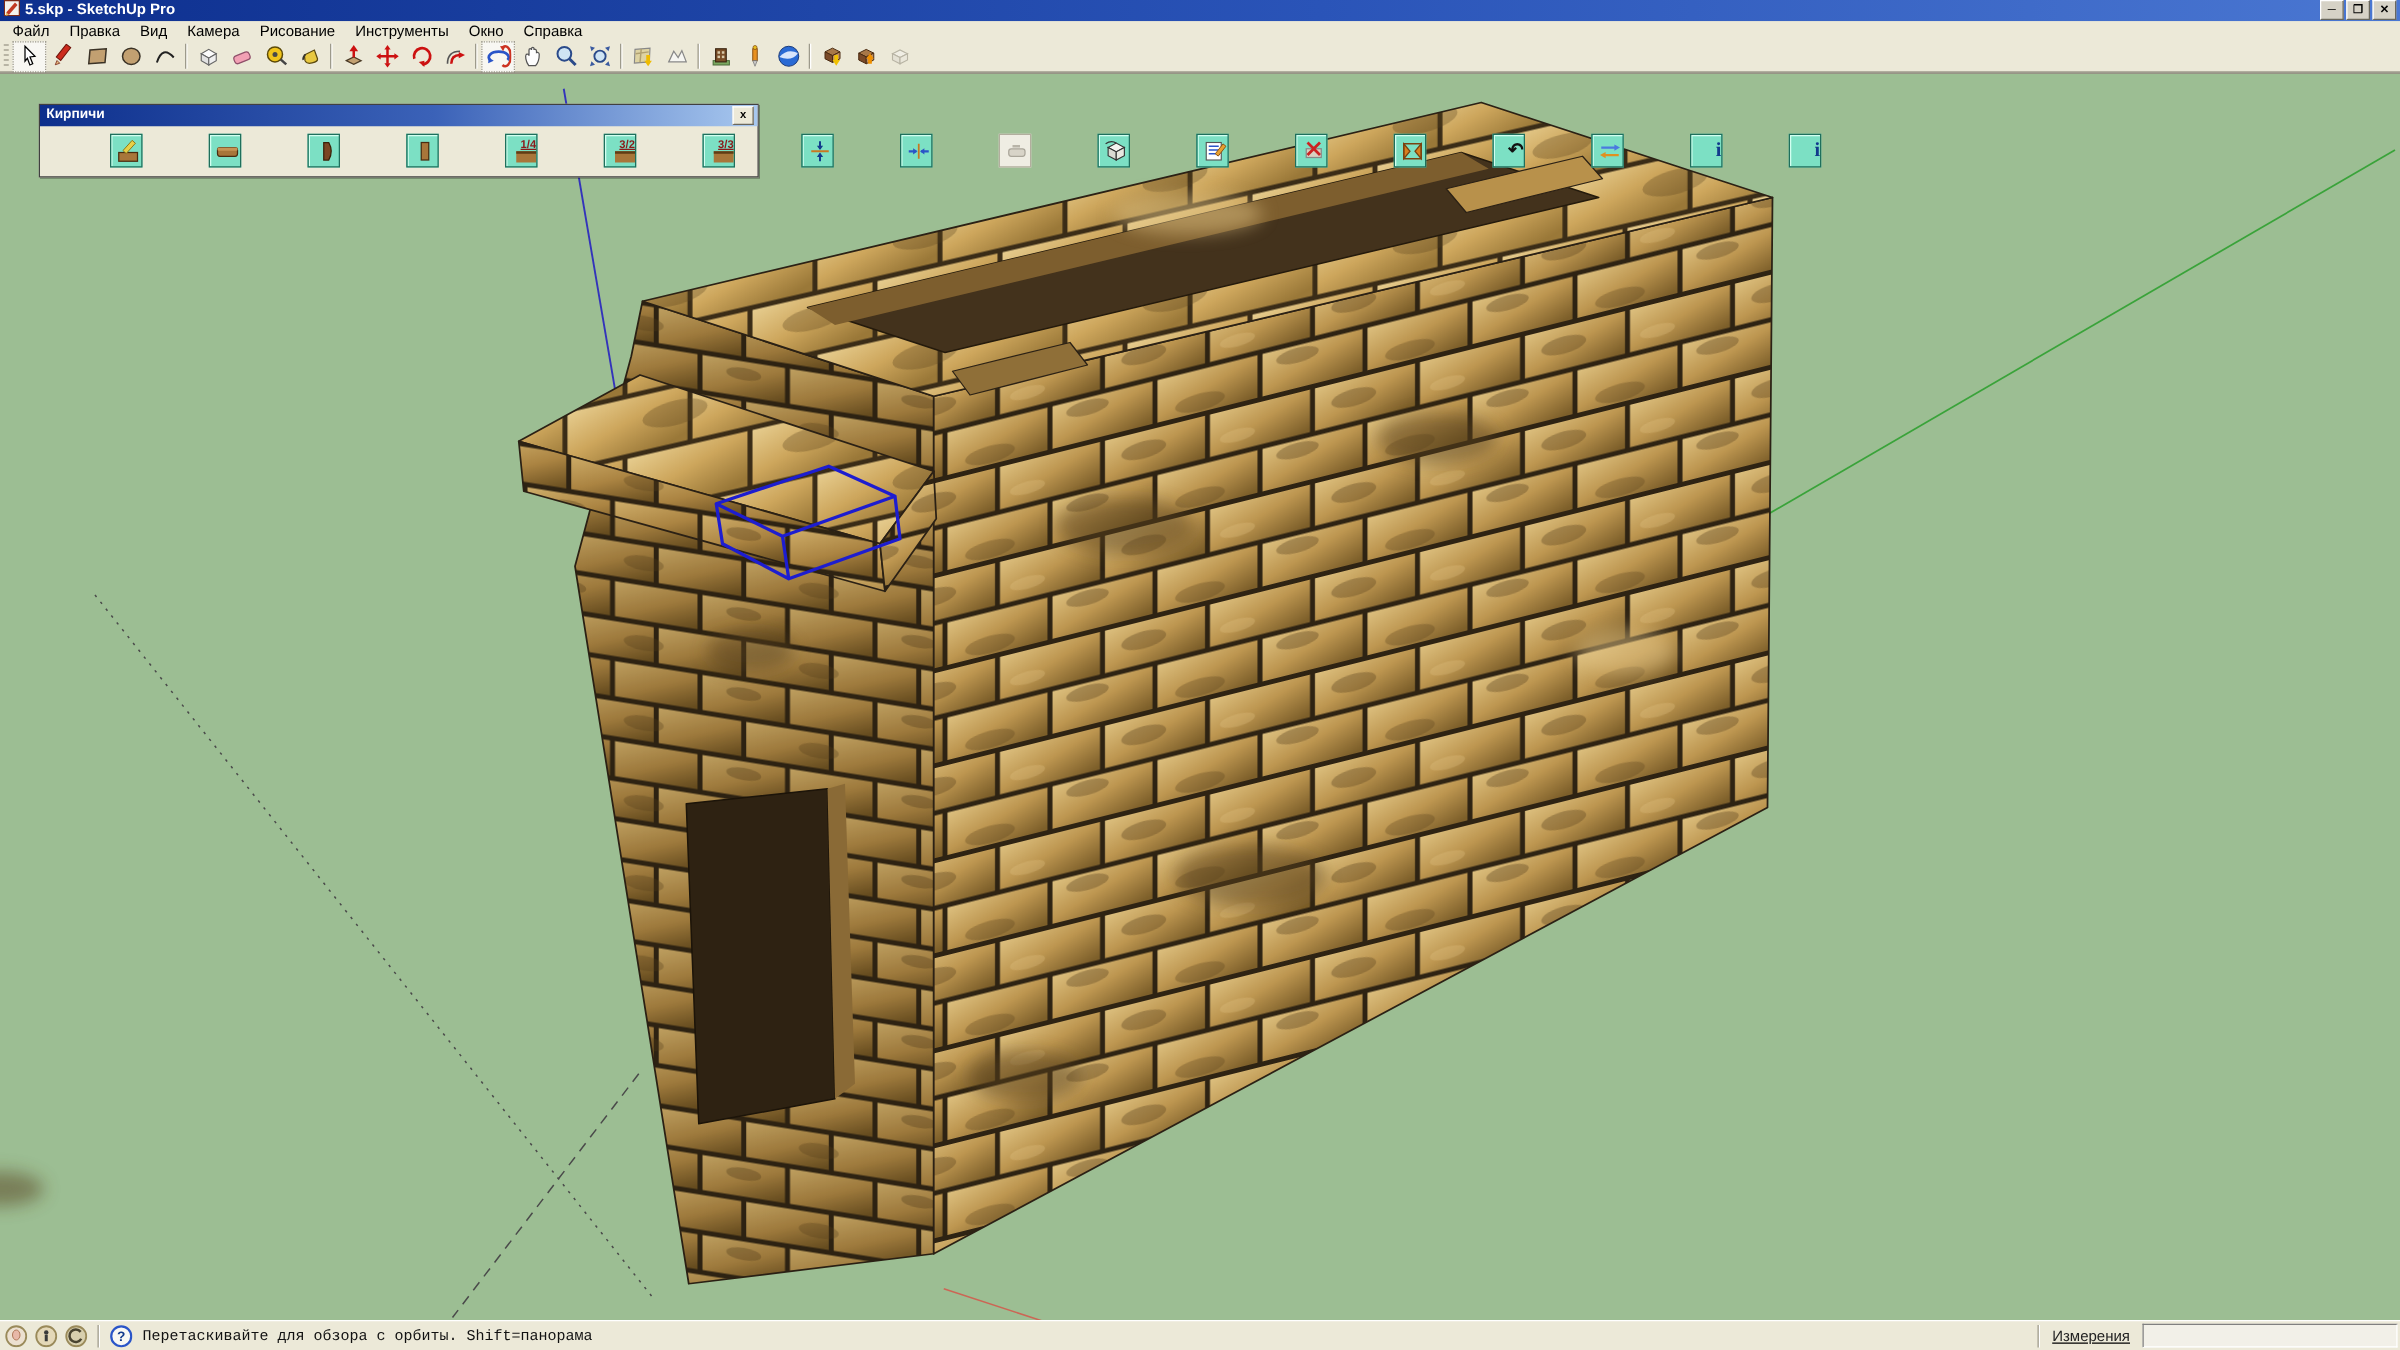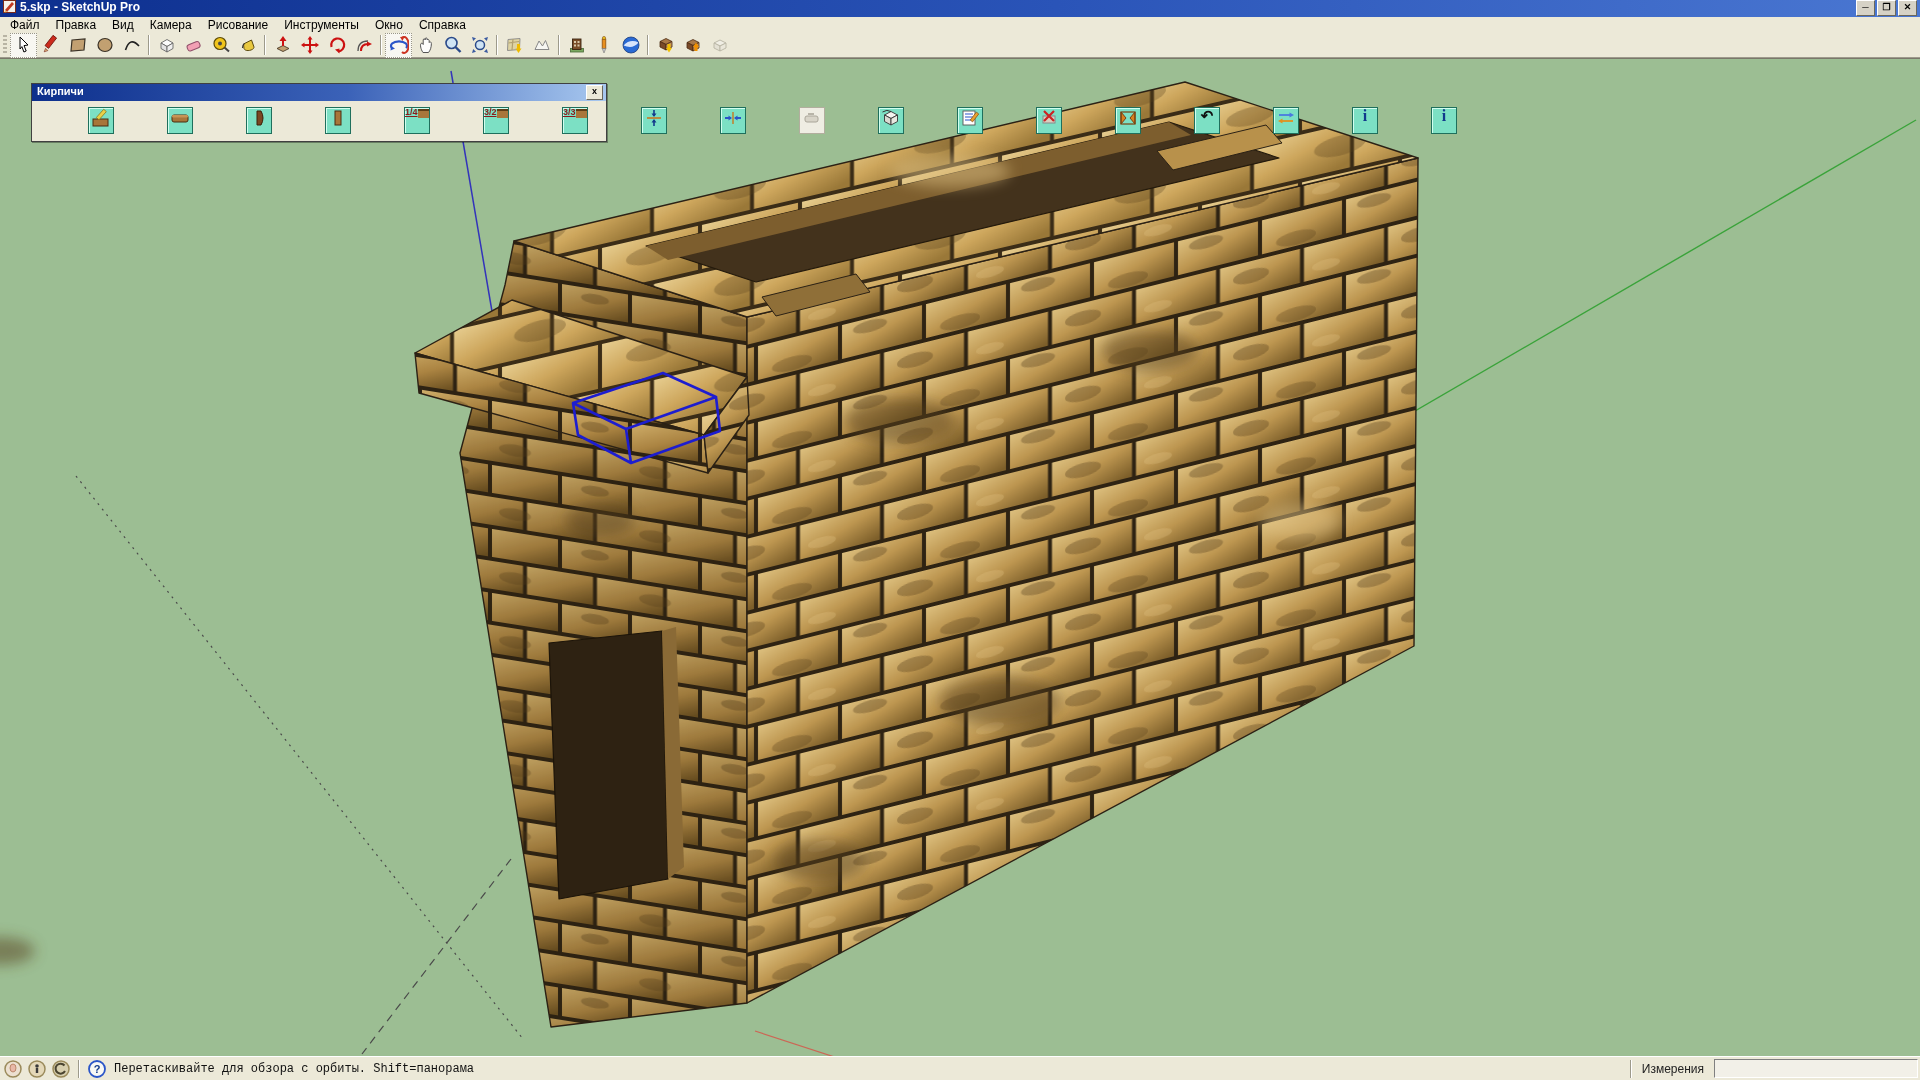--- a/index.html
+++ b/index.html
@@ -42,36 +42,36 @@
   .bricks-panel{position:absolute;left:31px;top:83px;width:574px;background:#ECE9D8;
     border:1px solid #404040;box-shadow:1px 1px 0 #00000055;}
   .bp-title{height:15px;background:linear-gradient(90deg,#0d2f8c 0%,#3b62b8 55%,#a8c8ef 100%);
     color:#fff;font-weight:bold;font-size:11px;display:flex;align-items:flex-start;
     padding:1px 3px 1px 5px;}
   .bp-close{margin-left:auto;width:15px;height:13px;background:#ECE9D8;border:1px solid;
     border-color:#fff #6a675c #6a675c #fff;color:#000;font-size:9px;font-weight:bold;
     line-height:11px;text-align:center;}
   .bp-row{display:flex;gap:5px;padding:6px 7px 7px 8px;}
   .bbtn{width:24px;height:25px;background:#7CE0C4;border:1px solid #1f6f5c;
-    box-shadow:inset 1px 1px 0 #d2fff0;display:flex;flex-direction:row;
-    align-items:flex-start;justify-content:center;flex:0 0 auto;overflow:hidden;margin-left:48px;}
+    box-shadow:inset 1px 1px 0 #d2fff0;display:flex;flex-direction:column;
+    align-items:flex-end;justify-content:center;flex:0 0 auto;overflow:hidden;margin-left:48px;}
   .bbtn.disabled{background:#efede3;border-color:#b2ae9e;box-shadow:none;}
   .frac{font-size:9px;font-weight:bold;color:#8b1a1a;text-decoration:underline;line-height:9px;}
   .frac-brick{width:16px;height:7px;background:#a8763a;border-top:2px solid #5f3d16;margin-top:1px;}
   .uglyph{font-size:15px;line-height:15px;font-weight:bold;color:#111;}
   .iglyph{font-family:"Liberation Serif",serif;font-weight:bold;font-size:16px;
     line-height:15px;color:#123a8c;}
 
   
   .statusbar{position:absolute;left:0;bottom:0;width:1920px;height:24px;background:#ECE9D8;
     border-top:1px solid #fff;display:flex;align-items:center;font-size:12px;box-sizing:border-box;}
   .sb-icons{display:flex;align-items:center;gap:6px;padding:0 8px 0 4px;}
   .sb-sep{width:0;height:18px;border-left:1px solid #9d9a8b;border-right:1px solid #fff;}
   .sb-hint{padding-left:8px;color:#111;font-family:Liberation Mono, monospace;}
-  .sb-right{margin-left:auto;display:flex;align-items:center;gap:10px;padding-right:2px;}
+  .sb-right{margin-left:auto;display:flex;align-items:center;gap:10px;padding-right:2px;text-decoration:underline;}
   .measure-label{color:#222;}
   .measure-box{width:196px;height:17px;background:#F2F0E8;border:1px solid;
     border-color:#808080 #fff #fff #808080;font-family:"Liberation Sans",sans-serif;
     font-size:11px;padding:0 3px;}
 </style>
 </head>
 <body>
 
 <div class="screen">
 

